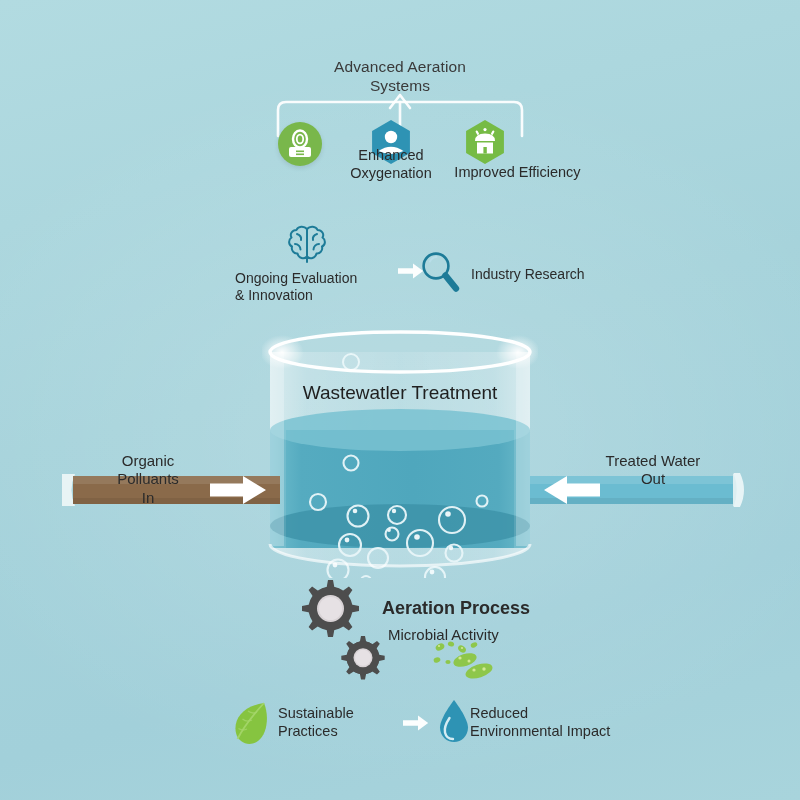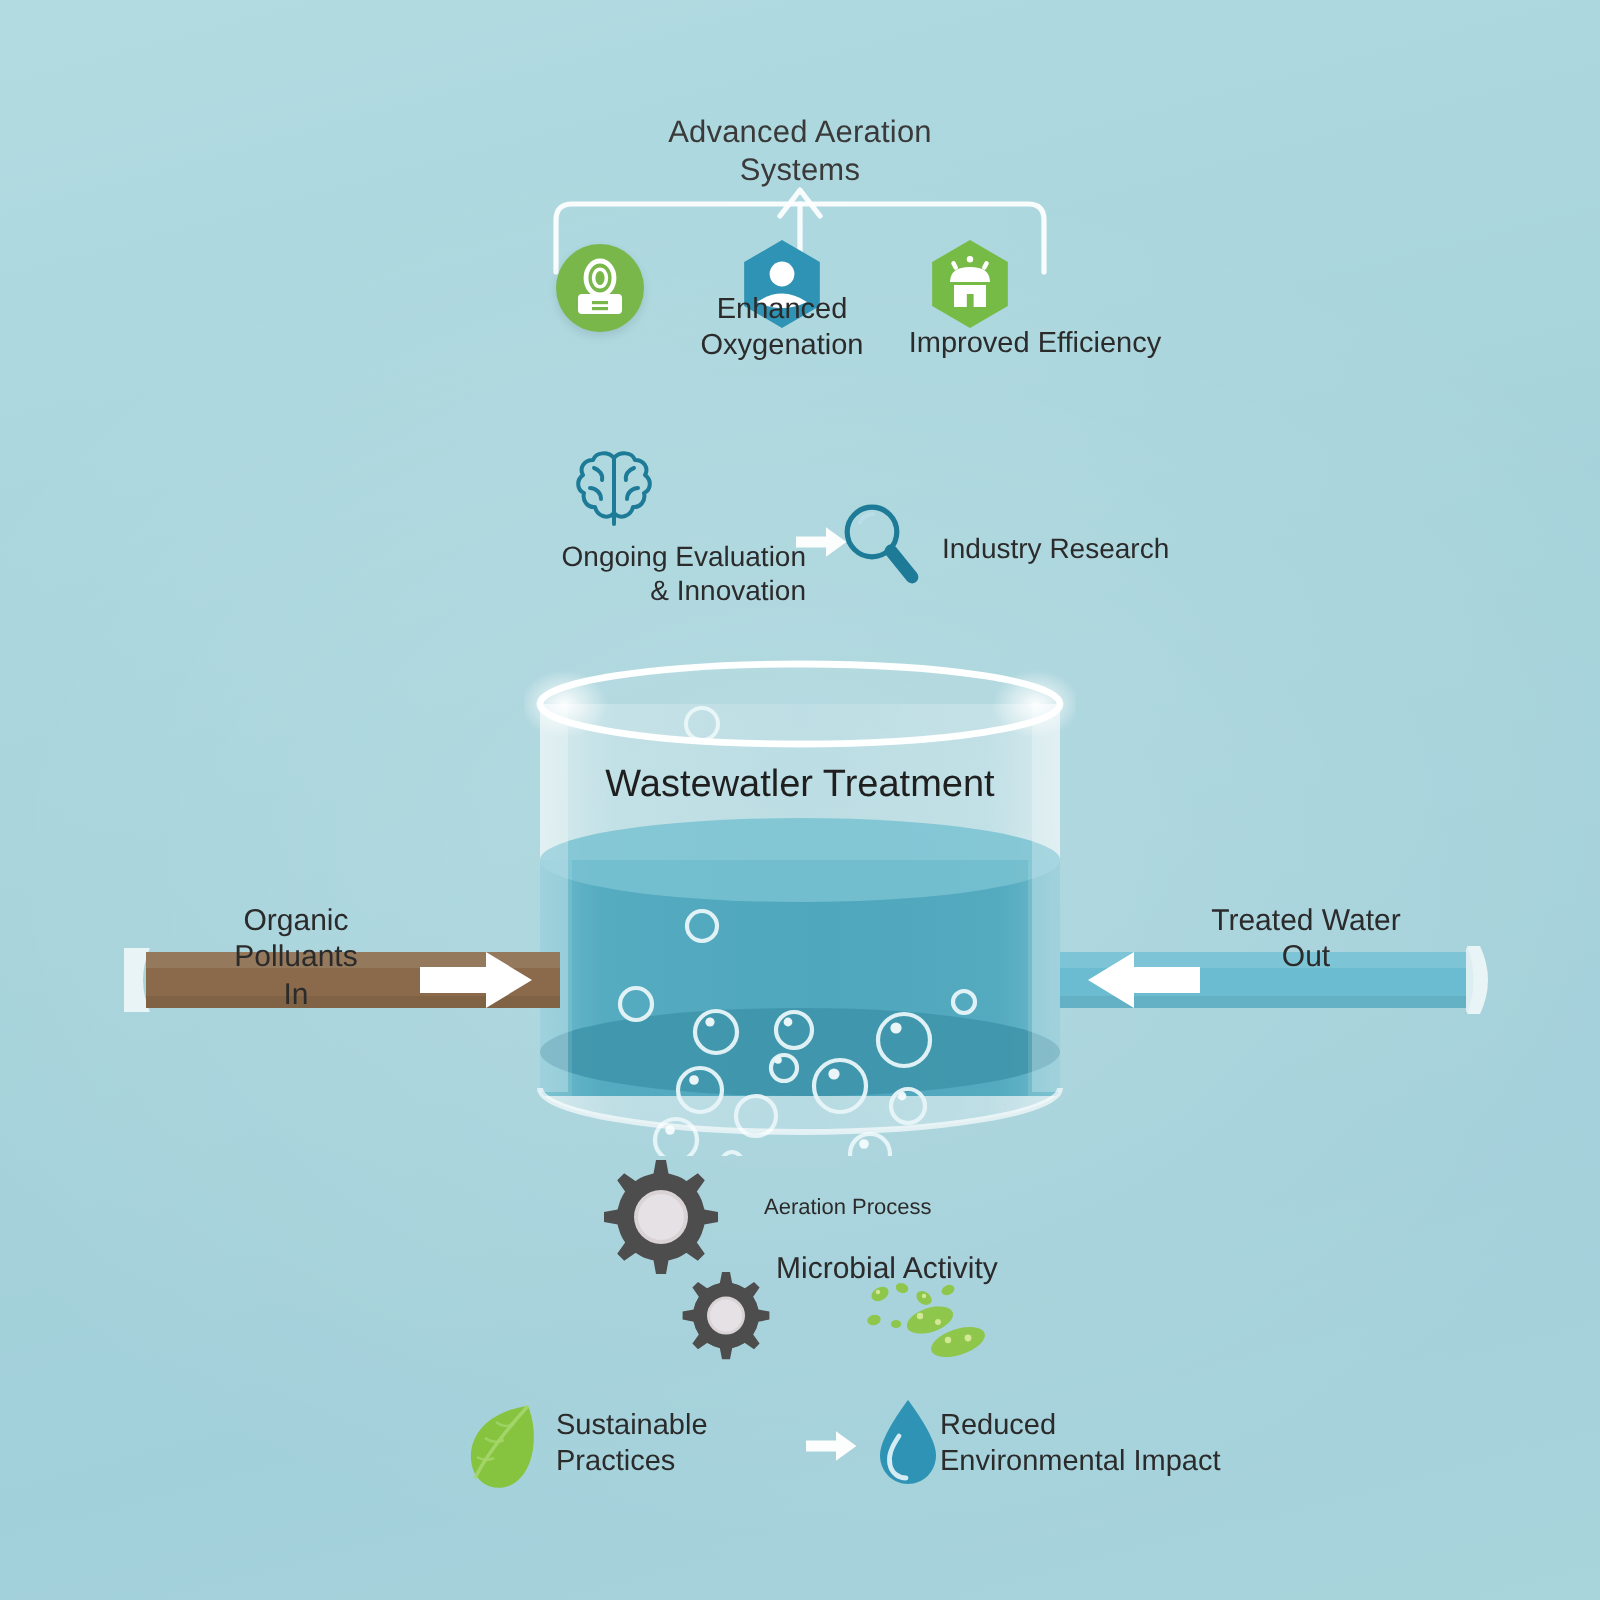--- a/index.html
+++ b/index.html
@@ -37,41 +37,41 @@
   #icon-aerator{left:278px;top:122px;background:#79b74b;
      box-shadow:0 2px 5px rgba(0,0,0,.10);}
   #icon-oxygen{left:369px;top:120px;background:#2e93b4;}
   #icon-efficiency{left:463px;top:120px;background:#76bb45;}
 
   #lbl-oxygenation{left:330px;top:147px;width:122px;text-align:center;font-size:14.5px;}
   #lbl-efficiency{left:430px;top:164px;width:175px;text-align:center;font-size:14.5px;}
 
   
   #icon-brain{position:absolute;left:283px;top:222px;}
-  #lbl-evaluation{left:235px;top:270px;width:168px;text-align:right;font-size:14px;}
+  #lbl-evaluation{left:235px;top:270px;width:168px;text-align:left;font-size:14px;}
   #arrow-research{position:absolute;left:398px;top:263px;}
   #icon-magnifier{position:absolute;left:419px;top:250px;}
   #lbl-research{left:455px;top:266px;width:130px;text-align:left;font-size:14px;margin-left:16px;}
 
   
   #tank{position:absolute;left:262px;top:330px;width:276px;height:248px;}
   #tank-title{
     left:262px;top:381px;width:276px;text-align:center;
     font-size:19px;color:#1f1f1f;
   }
 
   
   #pipe-left{position:absolute;left:62px;top:470px;width:218px;height:40px;}
   #pipe-right{position:absolute;left:530px;top:470px;width:218px;height:40px;}
   #lbl-inlet{left:78px;top:452px;width:140px;text-align:center;font-size:15px;}
   #lbl-outlet{left:578px;top:452px;width:150px;text-align:center;font-size:15px;}
 
   
   #gears{position:absolute;left:292px;top:576px;}
-  #lbl-aeration{left:382px;top:598px;font-size:11px;}
+  #lbl-aeration{left:382px;top:598px;font-size:18px;font-weight:bold;}
   #lbl-microbial{left:388px;top:626px;font-size:15px;}
   #microbes{position:absolute;left:432px;top:640px;}
 
   
   #icon-leaf{position:absolute;left:232px;top:700px;}
   #lbl-sustainable{left:278px;top:705px;width:112px;text-align:left;font-size:14.5px;}
   #arrow-bottom{position:absolute;left:403px;top:715px;}
   #icon-droplet{position:absolute;left:437px;top:698px;}
   #lbl-reduced{left:470px;top:705px;width:200px;text-align:left;font-size:14.5px;}
 </style>

